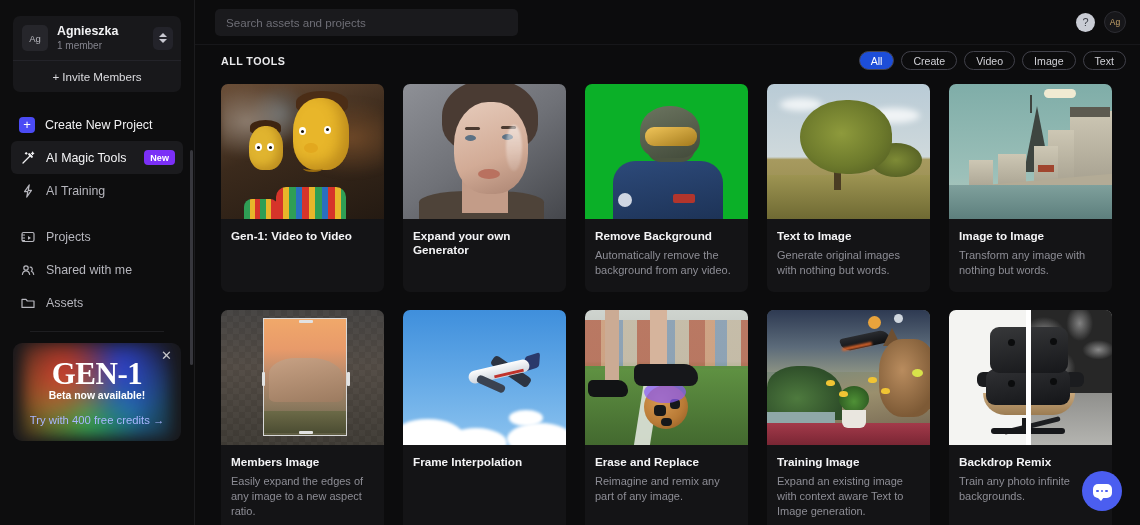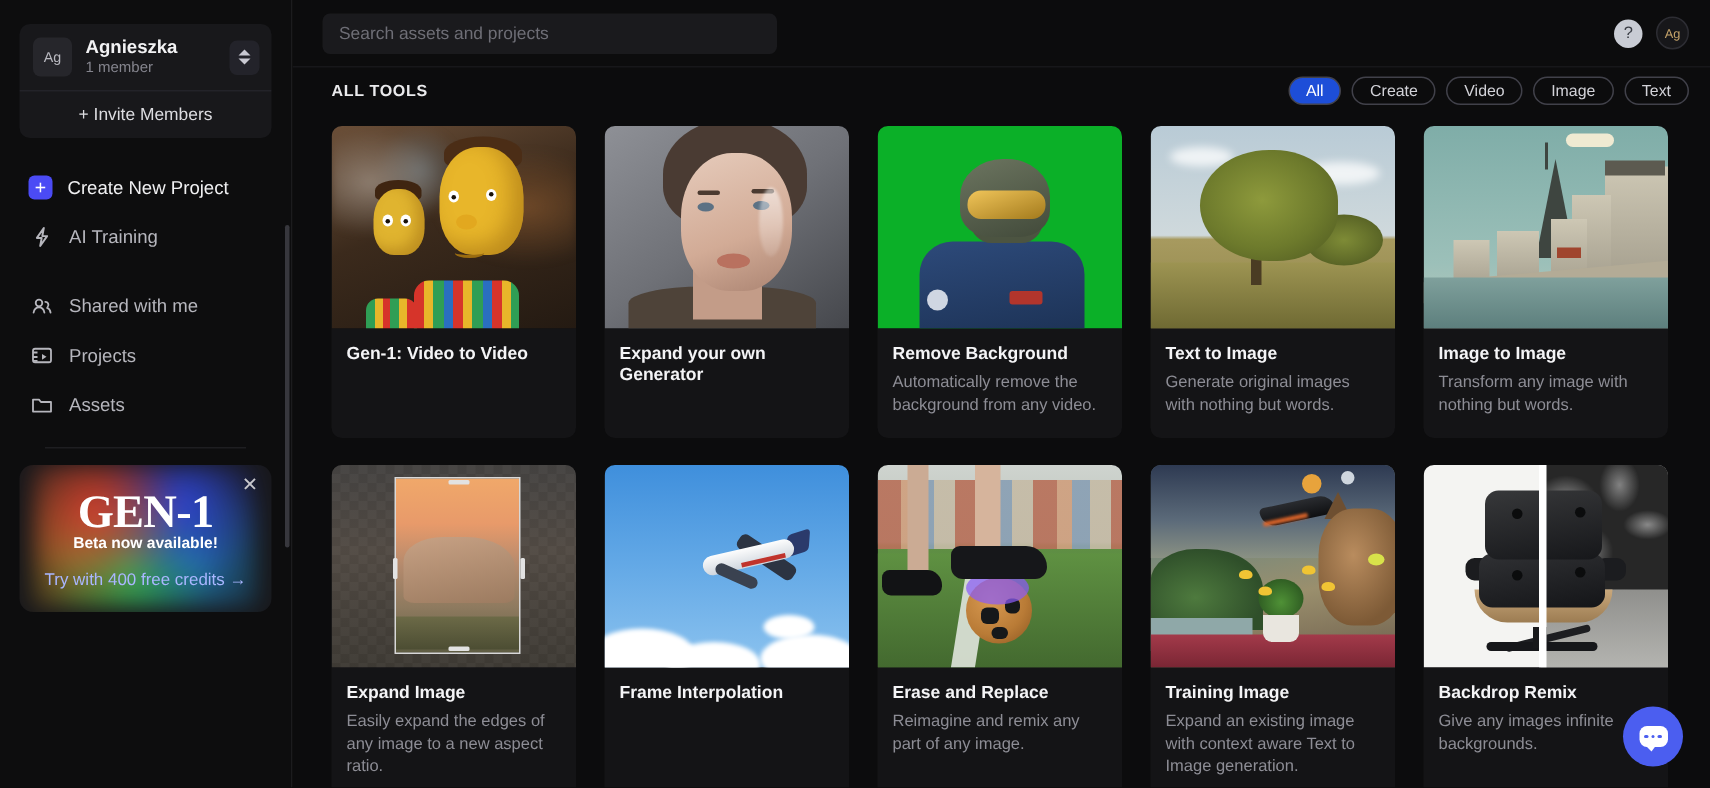--- a/index.html
+++ b/index.html
@@ -470,53 +470,65 @@
       <div class="ws-invite">+ Invite Members</div>
     </div>
 
     <div class="nav">
 
       <div class="nav-item create">
         <div class="plus-box">+</div>
         <span class="label">Create New Project</span>
       </div>
 
+      <div class="nav-item active">
+        <span class="ico">
+          <svg width="16" height="16" viewBox="0 0 16 16" fill="none" stroke="#f0f0f2" stroke-width="1.3" stroke-linecap="round">
+            <path d="M3 13 L10.5 5.5"></path>
+              <path d="M9.2 4.2 L11.8 6.8" stroke-width="2.2"></path>
+            <path d="M12.6 2.2 v2.2 M11.5 3.3 h2.2"></path>
+              <path d="M6.2 2.6 v1.5 M5.4 3.35 h1.6"></path>
+          </svg>
+        </span>
+        <span class="label">AI Magic Tools</span>
+        <span class="badge-new">New</span>
+      </div>
 
       <div class="nav-item">
         <span class="ico">
           <svg width="16" height="16" viewBox="0 0 16 16" fill="none" stroke="#b6b6bd" stroke-width="1.3" stroke-linejoin="round">
             <path d="M9.2 2 L4.6 8.6 h3.2 L6.8 14 l4.6 -6.6 H8.2 z"></path>
           </svg>
         </span>
         <span class="label">AI Training</span>
       </div>
 
       <div class="nav-gap"></div>
+
+      <div class="nav-item">
+        <span class="ico">
+          <svg width="16" height="16" viewBox="0 0 16 16" fill="none" stroke="#b6b6bd" stroke-width="1.2">
+            <rect x="2" y="3.5" width="12" height="9" rx="1.4"></rect>
+            <path d="M2 6 h3 M2 9 h3 M2 11.6 h3"></path>
+            <path d="M8 7 l3 1.9 l-3 1.9 z" fill="#b6b6bd" stroke="none"></path>
+          </svg>
+        </span>
+        <span class="label">Projects</span>
+      </div>
 
       <div class="nav-item">
         <span class="ico">
           <svg width="16" height="16" viewBox="0 0 16 16" fill="none" stroke="#b6b6bd" stroke-width="1.2" stroke-linecap="round">
             <circle cx="6" cy="6" r="2.2"></circle>
               <path d="M2.4 12.4 c0.4-2.3 1.9-3.5 3.6-3.5 s3.2 1.2 3.6 3.5"></path>
             <path d="M10.2 5.2 a2 2 0 0 1 1.6 3.3"></path>
               <path d="M11.4 9.3 c1.3 0.4 2.1 1.6 2.3 3.1"></path>
           </svg>
         </span>
         <span class="label">Shared with me</span>
-      </div>
-
-      <div class="nav-item">
-        <span class="ico">
-          <svg width="16" height="16" viewBox="0 0 16 16" fill="none" stroke="#b6b6bd" stroke-width="1.2">
-            <rect x="2" y="3.5" width="12" height="9" rx="1.4"></rect>
-            <path d="M2 6 h3 M2 9 h3 M2 11.6 h3"></path>
-            <path d="M8 7 l3 1.9 l-3 1.9 z" fill="#b6b6bd" stroke="none"></path>
-          </svg>
-        </span>
-        <span class="label">Projects</span>
       </div>
 
       <div class="nav-item">
         <span class="ico">
           <svg width="16" height="16" viewBox="0 0 16 16" fill="none" stroke="#b6b6bd" stroke-width="1.2" stroke-linejoin="round">
             <path d="M2 12.4 V4.4 h4 l1.3 1.6 h6.7 v6.4 z"></path>
           </svg>
         </span>
         <span class="label">Assets</span>
       </div>
@@ -661,21 +673,21 @@
           <div class="exp-sel">
             <div class="exp-rock"></div>
               <div class="exp-bush"></div>
           </div>
           <div class="exp-h" style="left:48%;top:8%;width:14px;height:3px"></div>
           <div class="exp-h" style="left:48%;bottom:8%;width:14px;height:3px"></div>
           <div class="exp-h" style="left:25%;top:46%;width:3px;height:14px"></div>
           <div class="exp-h" style="left:77%;top:46%;width:3px;height:14px"></div>
         </div>
         <div class="card-body">
-          <div class="card-title">Expand Image</div>
+          <div class="card-title">Members Image</div>
           <div class="card-desc">Easily expand the edges of any image to a new aspect ratio.</div>
         </div>
       </div>
 
       <div class="card">
         <div class="thumb">
           <div class="t-fill pl-bg"></div>
           <div class="pl-cloud" style="left:-6%;bottom:-6%;width:70px;height:34px"></div>
           <div class="pl-cloud" style="left:26%;bottom:-10%;width:62px;height:30px"></div>
           <div class="pl-cloud" style="right:-4%;bottom:-8%;width:66px;height:32px"></div>
@@ -755,21 +767,21 @@
           <div class="ch-seatb"></div>
             <div class="ch-back"></div>
           <div class="ch-tuft" style="left:36%;top:22%"></div>
             <div class="ch-tuft" style="left:62%;top:21%"></div>
           <div class="ch-tuft" style="left:36%;top:52%"></div>
             <div class="ch-tuft" style="left:62%;top:51%"></div>
           <div class="ch-divider"></div>
         </div>
         <div class="card-body">
           <div class="card-title">Backdrop Remix</div>
-          <div class="card-desc">Give any images infinite backgrounds.</div>
+          <div class="card-desc">Train any photo infinite backgrounds.</div>
         </div>
       </div>
     </div>
 
     <div class="fab">
       <div class="fab-bubble">
         <div class="fab-dot"></div>
           <div class="fab-dot"></div>
           <div class="fab-dot"></div>
       </div>

